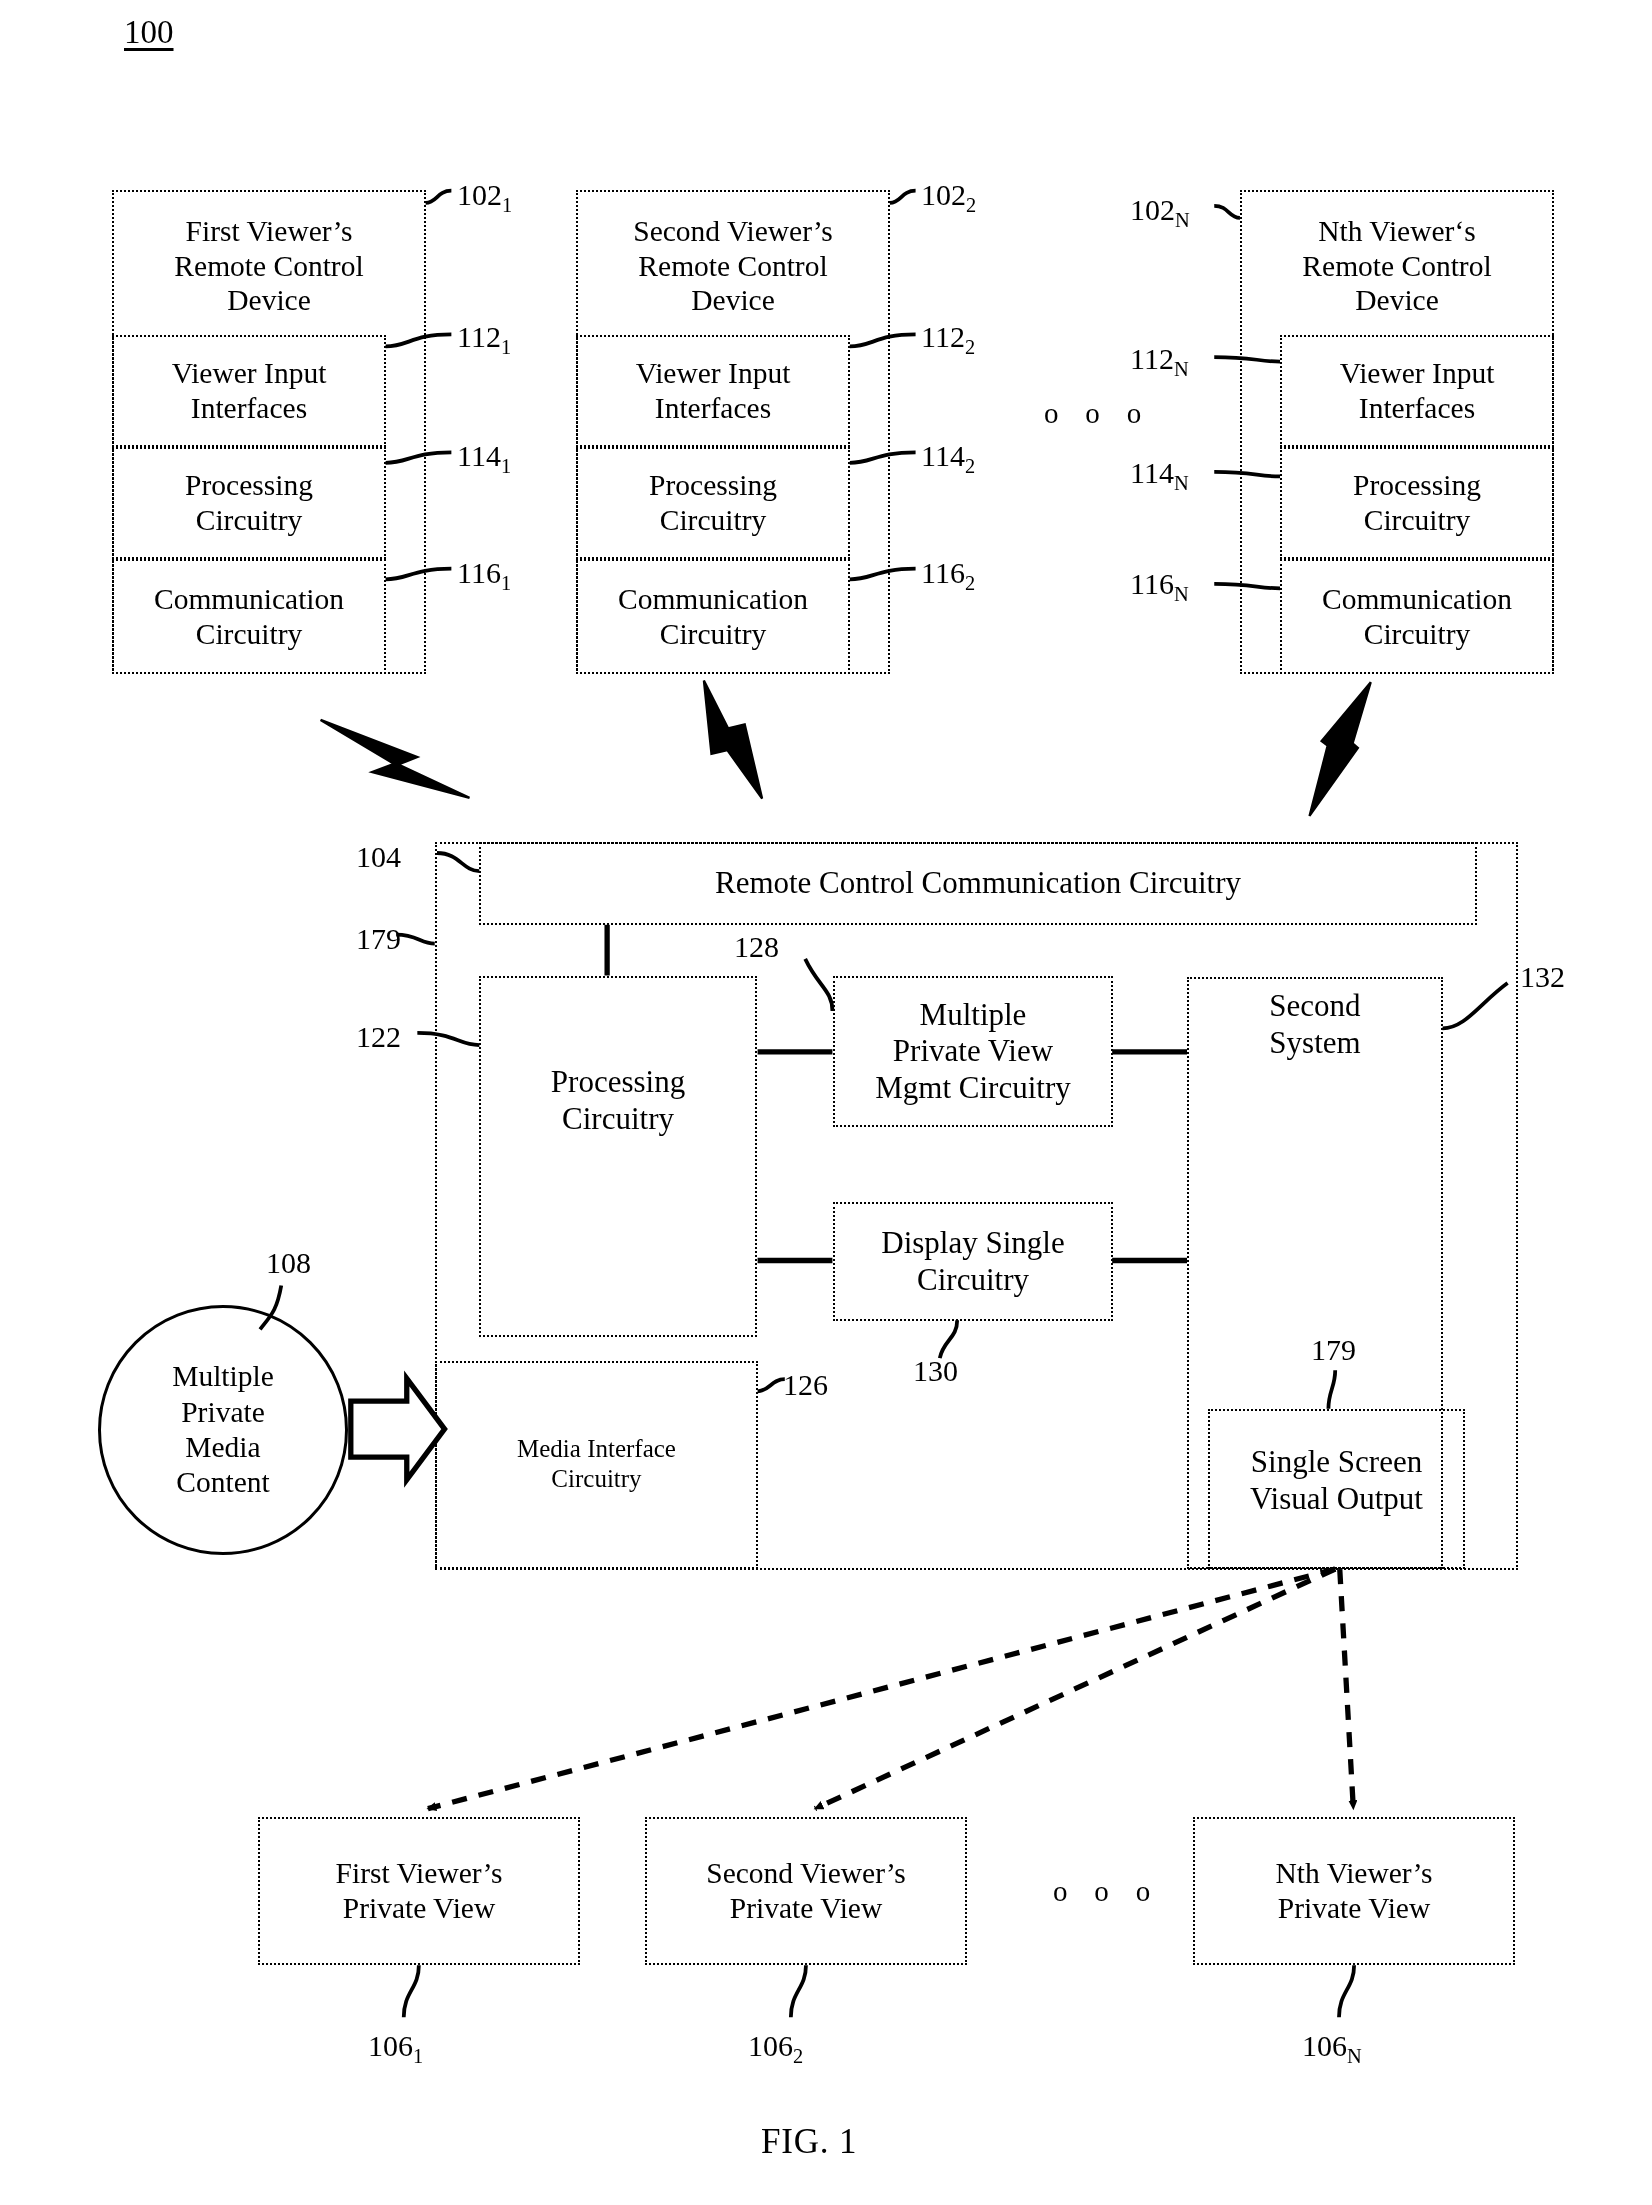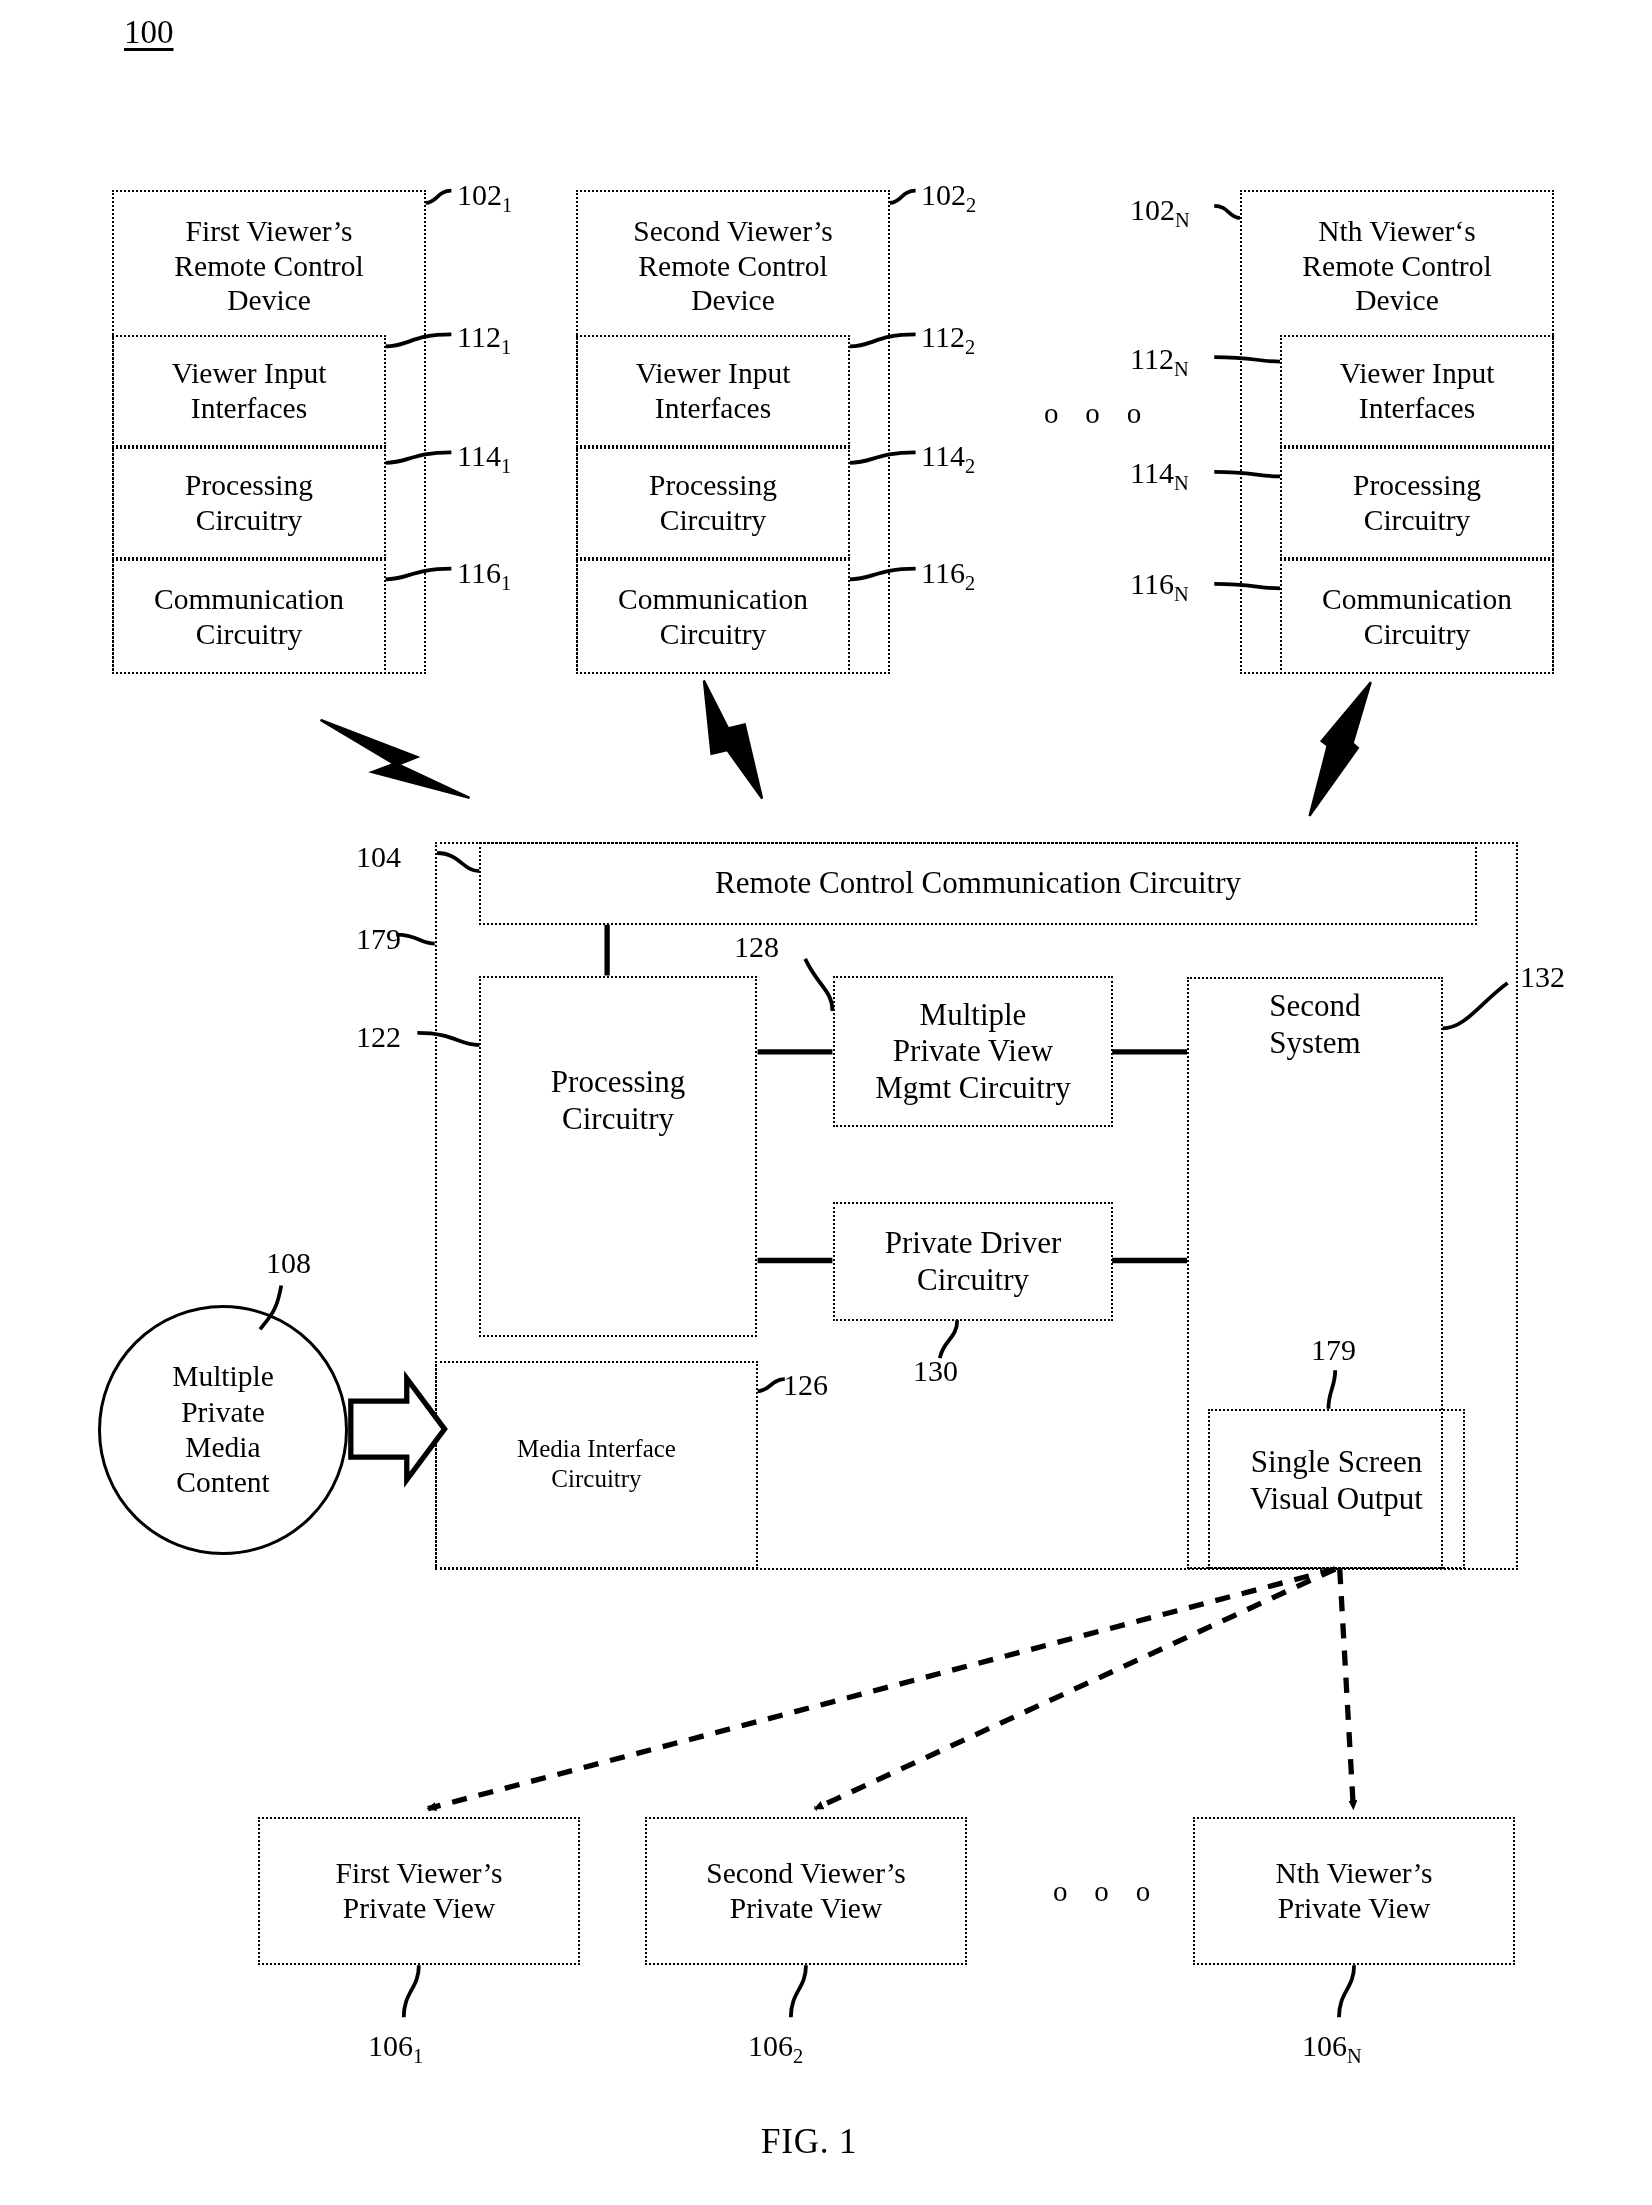--- a/index.html
+++ b/index.html
@@ -160,21 +160,21 @@
 Circuitry</div>
   <div class="refnum" style="left:356px; top:1022px;">122</div>
 
   <div class="box" style="left:833px; top:976px; width:280px; height:151px;"></div>
   <div class="lbl" style="left:833px; top:976px; width:280px; height:151px; font-size:31px;">Multiple
 Private View
 Mgmt Circuitry</div>
   <div class="refnum" style="left:734px; top:932px;">128</div>
 
   <div class="box" style="left:833px; top:1202px; width:280px; height:119px;"></div>
-  <div class="lbl" style="left:833px; top:1202px; width:280px; height:119px; font-size:31px;">Private Driver
+  <div class="lbl" style="left:833px; top:1202px; width:280px; height:119px; font-size:31px;">Display Single
 Circuitry</div>
   <div class="refnum" style="left:913px; top:1356px;">130</div>
 
   <div class="box" style="left:435px; top:1361px; width:323px; height:208px;"></div>
   <div class="lbl" style="left:435px; top:1422px; width:323px; height:83px; font-size:25px;">Media Interface
 Circuitry</div>
   <div class="refnum" style="left:783px; top:1370px;">126</div>
 
   <div class="box" style="left:1187px; top:977px; width:256px; height:592px;"></div>
   <div class="lbl" style="left:1187px; top:983px; width:256px; height:83px; font-size:31px;">Second

